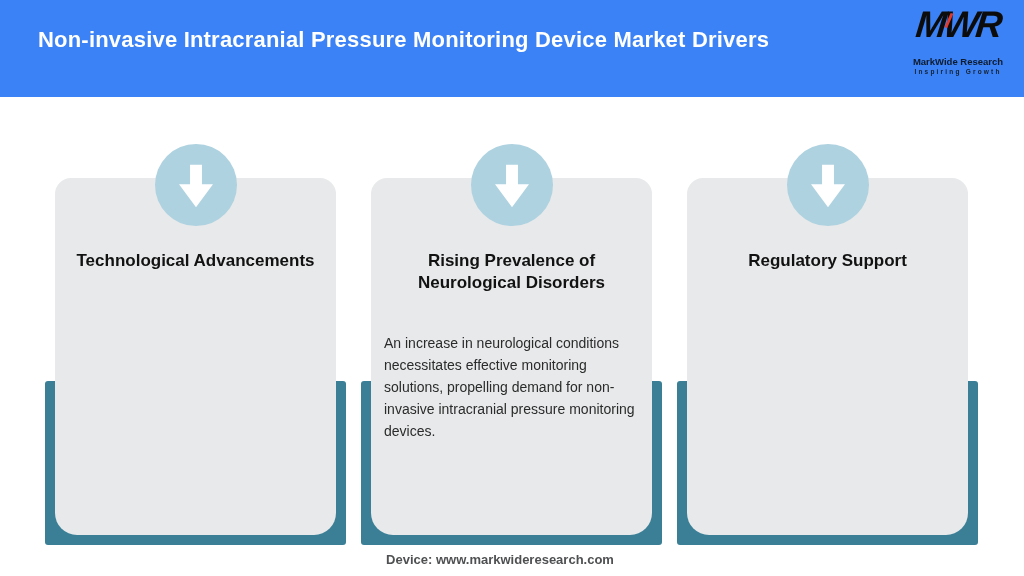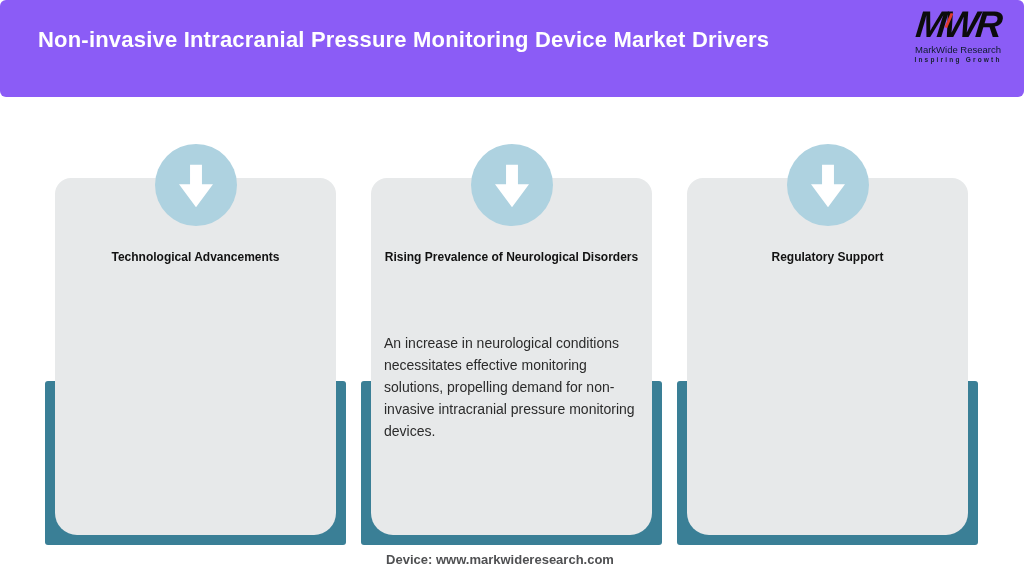--- a/index.html
+++ b/index.html
@@ -12,22 +12,21 @@
     height: 576px;
     background: #ffffff;
     overflow: hidden;
   }
 
   
   .header {
     position: absolute;
     left: 0; top: 0;
     width: 1024px; height: 97px;
-    background: #8b5cf6;
-    border-radius: 6px;
+    background: #3b82f6;
   }
   .header-title {
     position: absolute;
     left: 38px; top: 27px;
     color: #ffffff;
     font-size: 22px;
     font-weight: bold;
     letter-spacing: 0.2px;
   }
 
@@ -52,23 +51,23 @@
   }
   .logo-slash {
     position: absolute;
     left: 31px; top: 7px;
     width: 3px; height: 15px;
     background: #E23B2E;
     transform: rotate(18deg);
   }
   .logo-name {
     font-size: 9.5px;
-    font-weight: normal;
+    font-weight: bold;
     color: #0e1b2c;
-    margin-top: 1px;
+    margin-top: 13px;
     white-space: nowrap;
   }
   .logo-tagline {
     font-size: 6.5px;
     font-weight: bold;
     letter-spacing: 2.2px;
     color: #16212e;
     margin-top: 1px;
     white-space: nowrap;
   }
@@ -110,21 +109,21 @@
   .badge-circle svg { display: block; margin-top: 2px; }
 
   .card-title {
     margin-top: 72px;
     height: 82px;
     padding: 0 4px;
     display: flex;
     align-items: flex-start;
     justify-content: center;
     text-align: center;
-    font-size: 12px;
+    font-size: 17px;
     font-weight: bold;
     line-height: 1.3;
     color: #121212;
   }
   .card-body {
     padding: 0 12px 0 13px;
     font-size: 14px;
     line-height: 22px;
     color: #2b2b2b;
     text-align: left;

